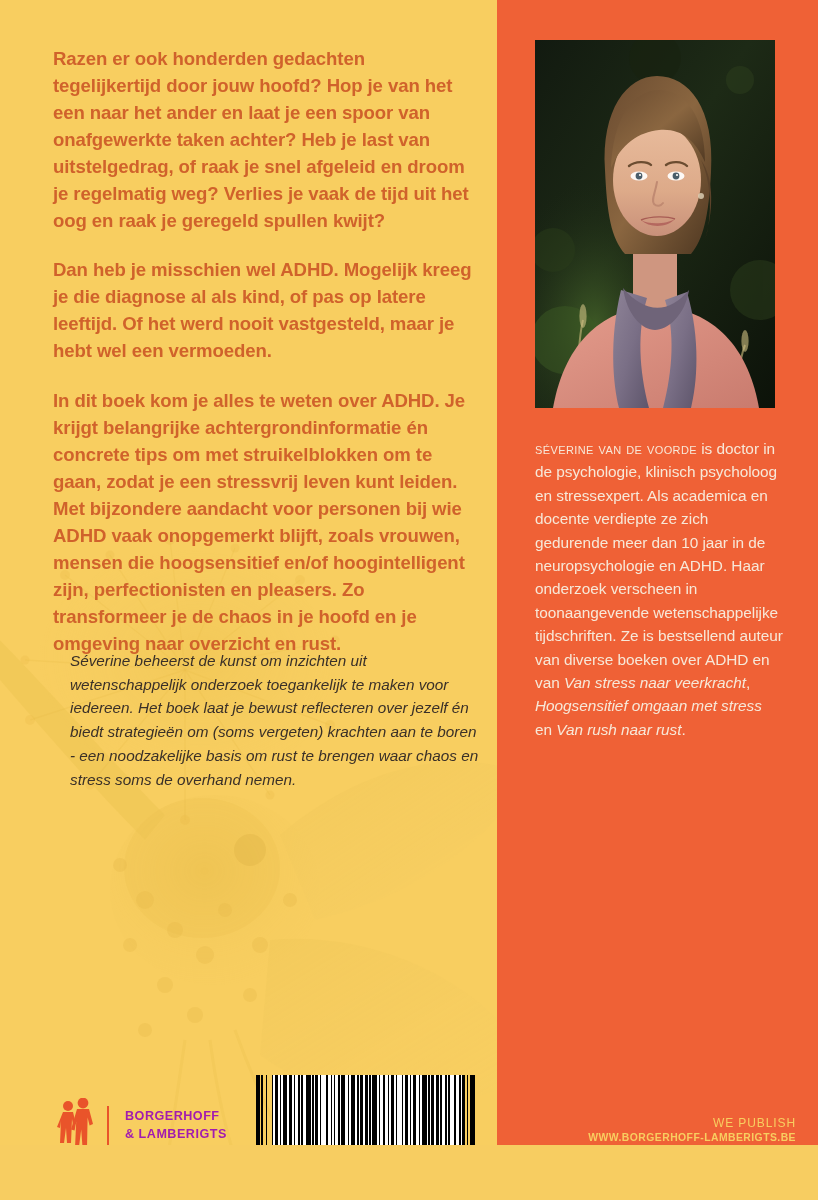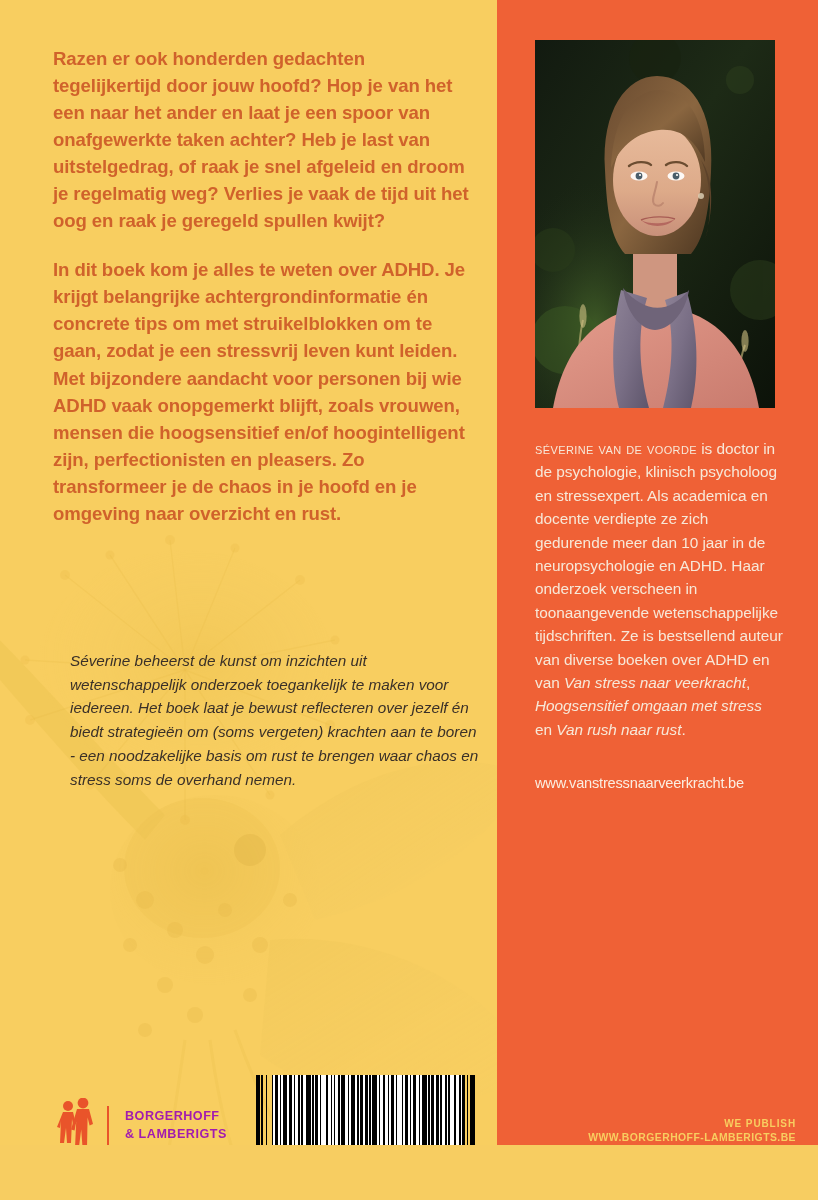--- a/index.html
+++ b/index.html
@@ -183,22 +183,22 @@
     letter-spacing:-0.2px;
   }
 
   .imprint {
     position:absolute;
     right:22px; bottom:46px;
     text-align:right;
   }
   .imprint .we-publish {
     color:#f8ce60;
-    font-size:10px;
-    font-weight:700;
+    font-size:12px;
+    font-weight:400;
     letter-spacing:.9px;
     line-height:1.35;
   }
   .imprint .imprint-url {
     color:#f8ce60;
     font-size:10.4px;
     font-weight:700;
     letter-spacing:.45px;
     line-height:1.35;
   }
@@ -298,20 +298,21 @@
         <g stroke="#d9ae38" stroke-opacity=".30" stroke-width="3" fill="none">
           <path d="M275 430 C300 500 330 560 370 615"></path>
           <path d="M250 440 C260 515 275 570 300 620"></path>
           <path d="M225 440 C215 510 205 570 200 620"></path>
         </g>
       </svg>
     </div>
 
     <div class="blurb">
       <p>Razen er ook honderden gedachten tegelijkertijd door jouw hoofd? Hop je van het een naar het ander en laat je een spoor van onafgewerkte taken achter? Heb je last van uitstelgedrag, of raak je snel afgeleid en droom je regelmatig weg? Verlies je vaak de tijd uit het oog en raak je geregeld spullen kwijt?</p>
+      <p>Dan heb je misschien wel ADHD. Mogelijk kreeg je die diagnose al als kind, of pas op latere leeftijd. Of het werd nooit vastgesteld, maar je hebt wel een vermoeden.</p>
       <p>In dit boek kom je alles te weten over ADHD. Je krijgt belangrijke achtergrondinformatie én concrete tips om met struikelblokken om te gaan, zodat je een stressvrij leven kunt leiden. Met bijzondere aandacht voor personen bij wie ADHD vaak onopgemerkt blijft, zoals vrouwen, mensen die hoogsensitief en/of hoogintelligent zijn, perfectionisten en pleasers. Zo transformeer je de chaos in je hoofd en je omgeving naar overzicht  en rust.</p>
     </div>
 
     <div class="quotes">
 
       <div class="quote-block">
       </div>
 
       <div class="quote-block" style="margin-top:34px;">
         <div class="quote-text">Séverine beheerst de kunst om inzichten uit wetenschappelijk onderzoek toegankelijk te maken voor iedereen. Het boek laat je bewust reflecteren over jezelf én biedt strategieën om (soms vergeten) krachten aan te boren - een noodzakelijke basis om rust te brengen waar chaos en stress soms de overhand nemen.</div>
@@ -534,21 +535,20 @@
         <path d="M106 180 C116 176 132 176 140 179" stroke="#a85c54" stroke-width="1.4" fill="none"></path>
 
         <circle cx="166" cy="156" r="3" fill="#d9cdb2" opacity=".85"></circle>
       </svg>
     </div>
 
     <div class="author-bio">
       <span class="name">SÉVERINE VAN DE VOORDE</span><span> is doctor in de psychologie, klinisch psycholoog en stressexpert. Als academica en docente verdiepte ze zich gedurende meer dan 10 jaar in de neuropsychologie en ADHD. Haar onderzoek verscheen in toonaangevende wetenschappelijke tijdschriften. Ze is bestsellend auteur van diverse boeken over ADHD en van </span><em>Van stress naar veerkracht</em><span>, </span><em>Hoogsensitief omgaan met stress</em><span> en </span><em>Van rush naar rust</em><span>.</span>
     </div>
 
-    <div class="author-site">www.vanstressnaarveerkracht.be</div>
 
     <div class="imprint">
       <div class="we-publish">WE PUBLISH</div>
       <div class="imprint-url">WWW.BORGERHOFF-LAMBERIGTS.BE</div>
       <div class="imprint-rule"></div>
     </div>
 
   </div>
 
 </div>

